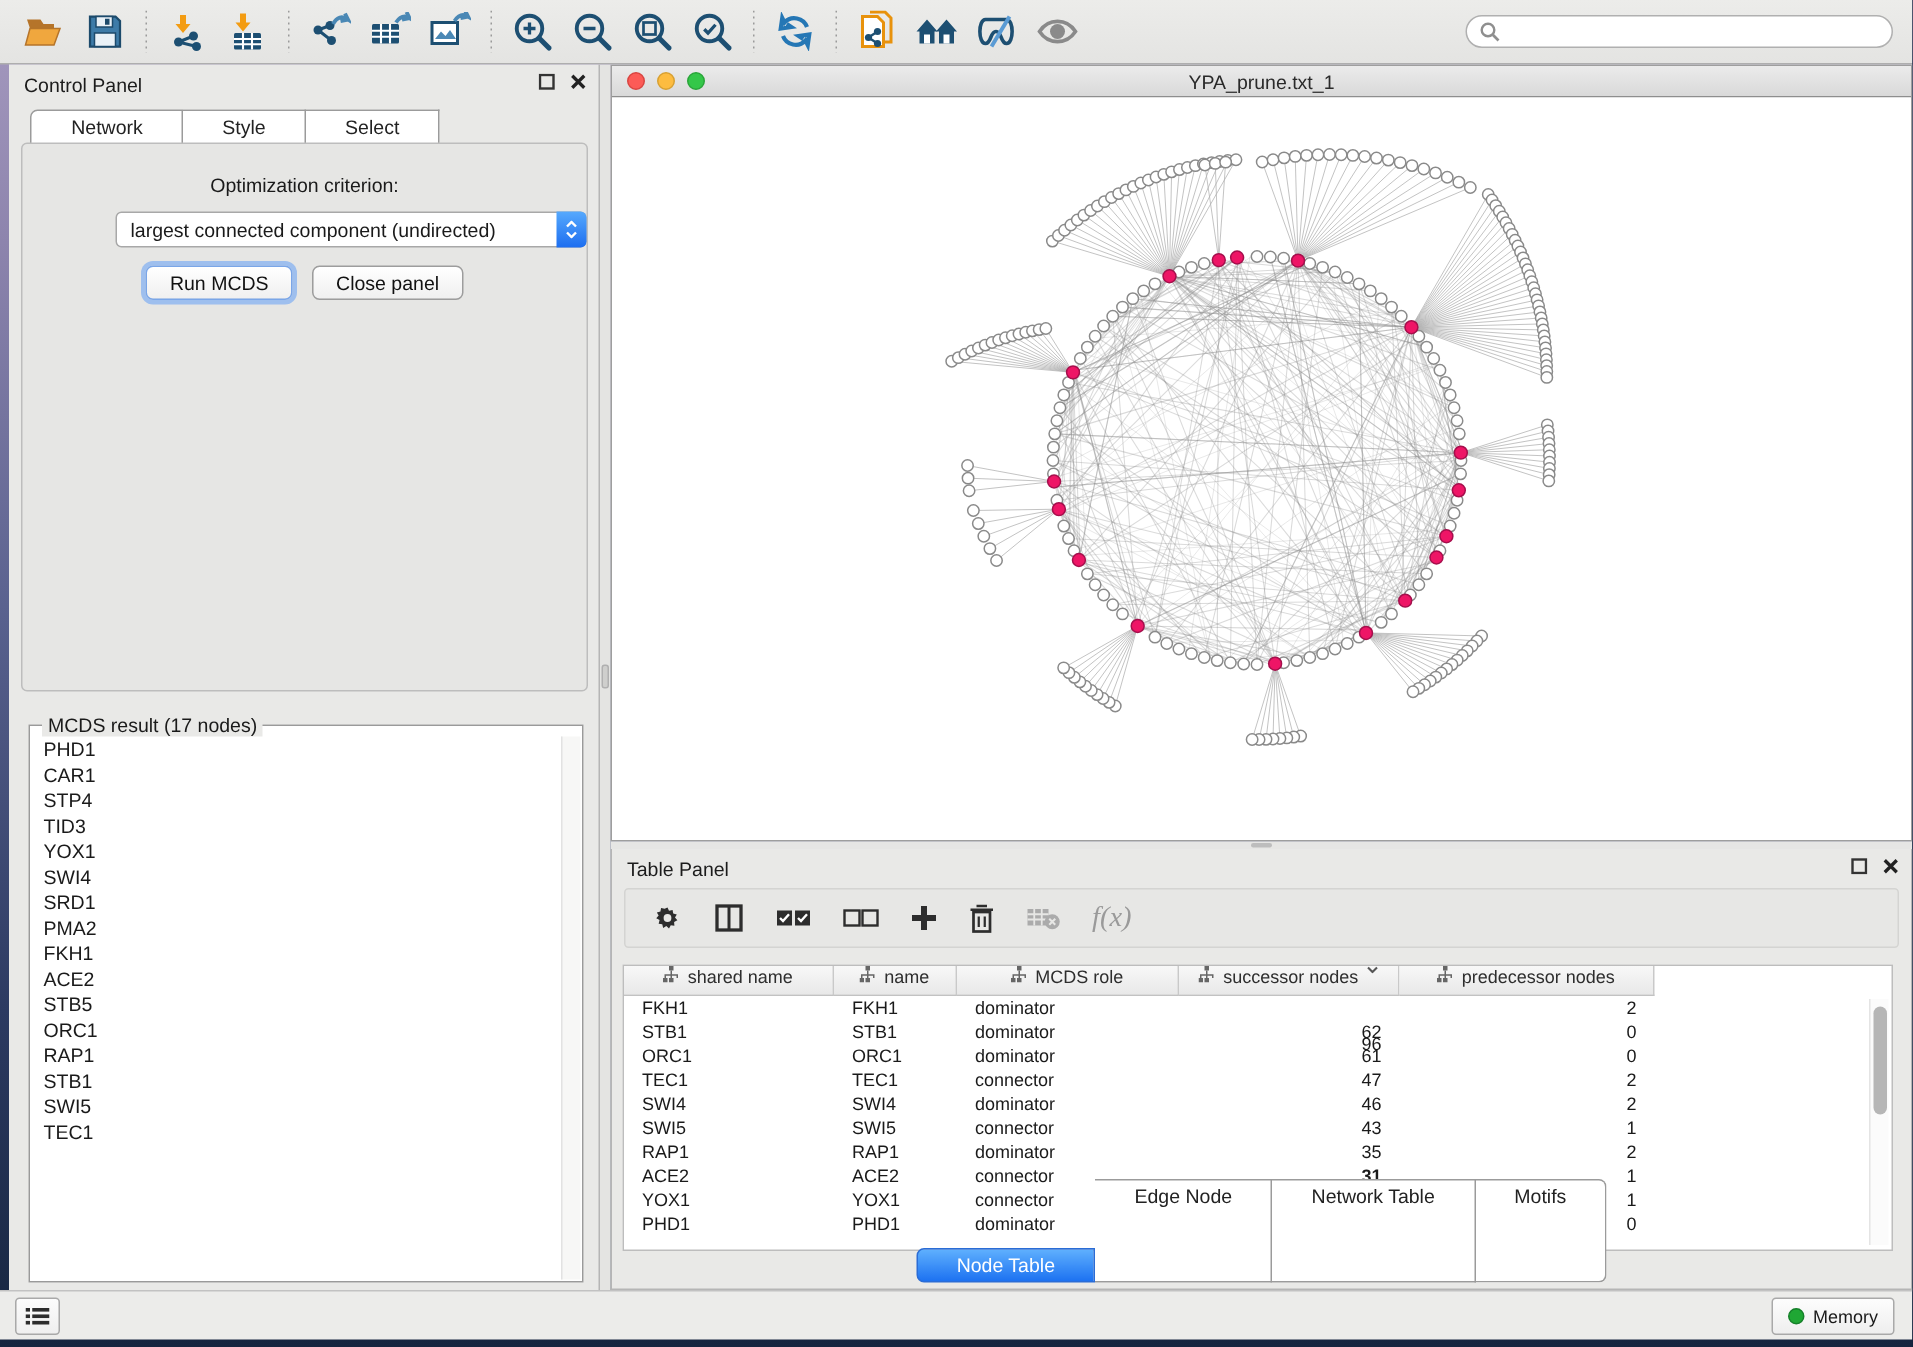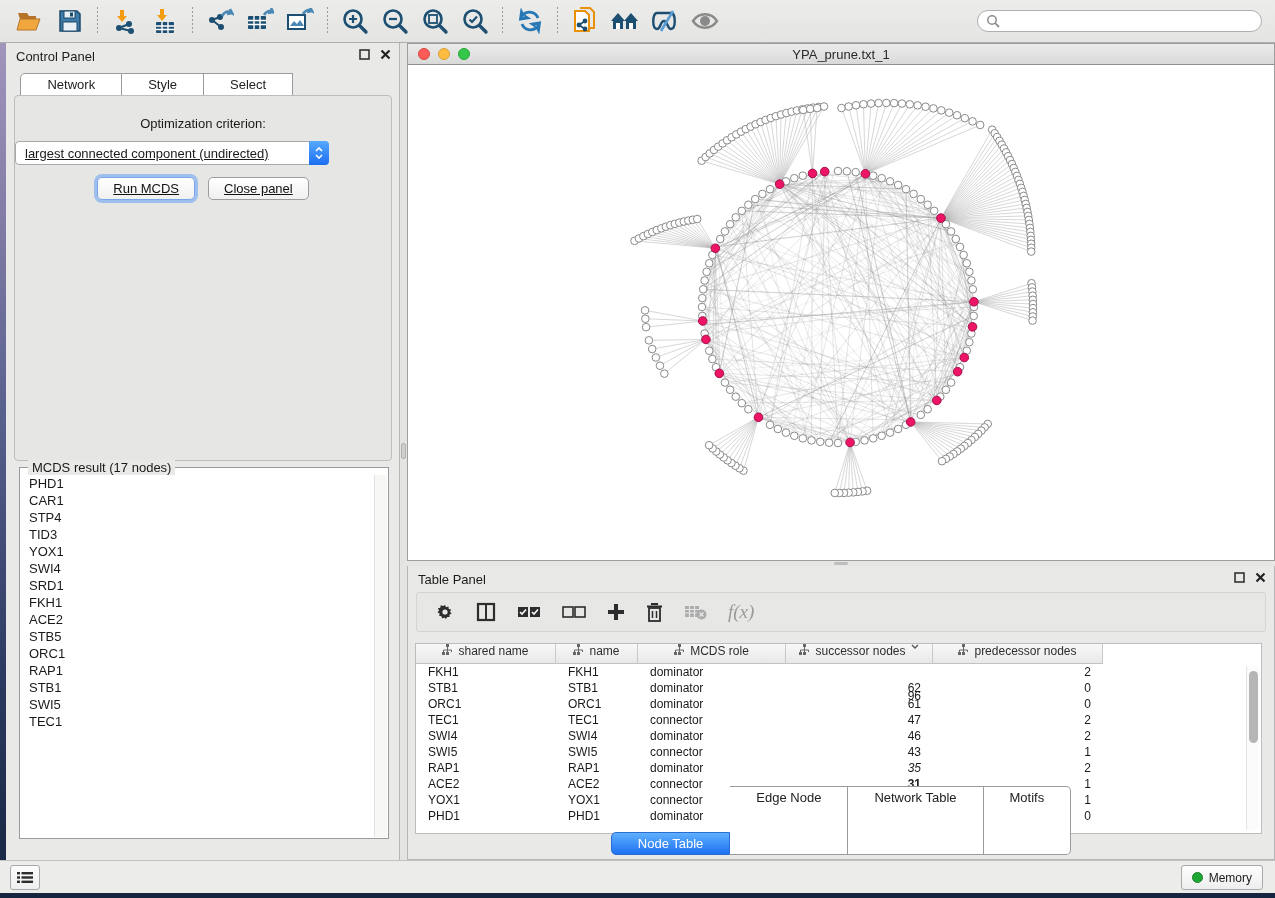--- a/index.html
+++ b/index.html
@@ -30,29 +30,29 @@
   .panel-title { font-size:13px; color:#1c1c1c; }
   .panel-head-icons { position:absolute; right:8px; top:6px; display:flex; gap:10px; align-items:center; }
   .tabs-row { position:absolute; left:0; top:30px; width:100%; display:flex; justify-content:center; }
   .aqua-tab { font-size:13px; padding:3px 26px; background:#fff; border:1px solid #9b9b9b; border-left:none; color:#222; }
   .aqua-tab:first-child { border-left:1px solid #9b9b9b; border-radius:5px 0 0 5px; }
   .aqua-tab:last-child { border-radius:0 5px 5px 0; }
   .aqua-tab.sel { background:linear-gradient(#5fb0fe,#1d72f1); color:#fff; border-color:#2a6cd6;margin-top:46px; }
   .option-panel { position:absolute; left:8px; top:52px; width:378px; height:366px;
     background:#e6e6e4; border:1px solid #bdbdbd; border-radius:4px; }
   .opt-label { text-align:center; margin-top:20px; font-size:13px; }
-  .select-row { display:flex; justify-content:flex-start; margin-top:10px;text-decoration:underline; }
+  .select-row { display:flex; justify-content:flex-end; margin-top:10px; }
   .aqua-select { position:relative; width:314px; height:24px; background:#fff; border:1px solid #a8a8a8; border-radius:4px;
     font-size:13px; display:flex; align-items:center; padding-left:9px; }
   .select-step { position:absolute; right:-1px; top:-1px; width:20px; height:24px; border-radius:0 4px 4px 0;
     background:linear-gradient(#56a9fd,#1d6ef0); display:flex; flex-direction:column; align-items:center; justify-content:center; gap:2px; }
   .btn-row { display:flex; justify-content:center; gap:13px; margin-top:12px; }
-  .aqua-btn { font-size:13px; padding:3px 15px; background:linear-gradient(#ffffff,#f0f0f0); border:1px solid #9d9d9d; border-radius:5px; color:#111;text-decoration:underline; }
+  .aqua-btn { font-size:13px; padding:3px 15px; background:linear-gradient(#ffffff,#f0f0f0); border:1px solid #9d9d9d; border-radius:5px; color:#111; }
   .aqua-btn.focus { box-shadow:0 0 0 3px rgba(110,165,245,.6); border-color:#7aa6e8; }
-  .result-group { position:absolute; left:13px; top:424px; width:370px; height:372px;
+  .result-group { position:absolute; left:13px; top:440px; width:370px; height:372px;
     border:1px solid #9a9a9a; background:#fff; }
   .result-legend { position:absolute; left:8px; top:-8px; background:#e9e9e7; padding:0 4px; font-size:13px; }
   .result-list { position:absolute; left:1px; top:7px; right:14px; bottom:1px; overflow:hidden; font-size:13px; }
   .result-item { padding:1px 0 1px 8px; line-height:15px; }
   .result-scroll { position:absolute; right:1px; top:7px; width:13px; bottom:1px; background:#f7f7f6; border-left:1px solid #e2e2e2; }
 
   
   .v-split { position:absolute; left:400px; top:43px; width:7px; height:817px; background:#e4e4e2; }
   .v-split .grip { position:absolute; left:1px; top:400px; width:5px; height:16px; background:#cfcfcd; border:1px solid #b0b0b0; border-radius:2px; }
   .h-split { position:absolute; left:407px; top:561px; width:868px; height:5px; background:#e6e6e4; }
@@ -285,20 +285,21 @@
     <div class="result-group">
       <span class="result-legend">MCDS result (17 nodes)</span>
       <div class="result-list" id="mcds-list">
           <div class="result-item">PHD1</div>
           <div class="result-item">CAR1</div>
           <div class="result-item">STP4</div>
           <div class="result-item">TID3</div>
           <div class="result-item">YOX1</div>
           <div class="result-item">SWI4</div>
           <div class="result-item">SRD1</div>
+          <div class="result-item">PMA2</div>
           <div class="result-item">FKH1</div>
           <div class="result-item">ACE2</div>
           <div class="result-item">STB5</div>
           <div class="result-item">ORC1</div>
           <div class="result-item">RAP1</div>
           <div class="result-item">STB1</div>
           <div class="result-item">SWI5</div>
           <div class="result-item">TEC1</div>
         </div>
       <div class="result-scroll"></div>
@@ -1160,21 +1161,21 @@
             <div class="td" style="width: 140px;">SWI5</div>
             <div class="td" style="width: 82px;">SWI5</div>
             <div class="td" style="width: 148px;">connector</div>
             <div class="td num" style="width: 147px;">43</div>
             <div class="td num" style="width: 170px;">1</div>
           </div>
           <div class="tr">
             <div class="td" style="width: 140px;">RAP1</div>
             <div class="td" style="width: 82px;">RAP1</div>
             <div class="td" style="width: 148px;">dominator</div>
-            <div class="td num" style="width: 147px; font-style: italic;">35</div>
+            <div class="td num" style="width: 147px;">35</div>
             <div class="td num" style="width: 170px;">2</div>
           </div>
           <div class="tr">
             <div class="td" style="width: 140px;">ACE2</div>
             <div class="td" style="width: 82px;">ACE2</div>
             <div class="td" style="width: 148px;">connector</div>
             <div class="td num" style="width: 147px; font-weight: bold;">31</div>
             <div class="td num" style="width: 170px;">1</div>
           </div>
           <div class="tr">

